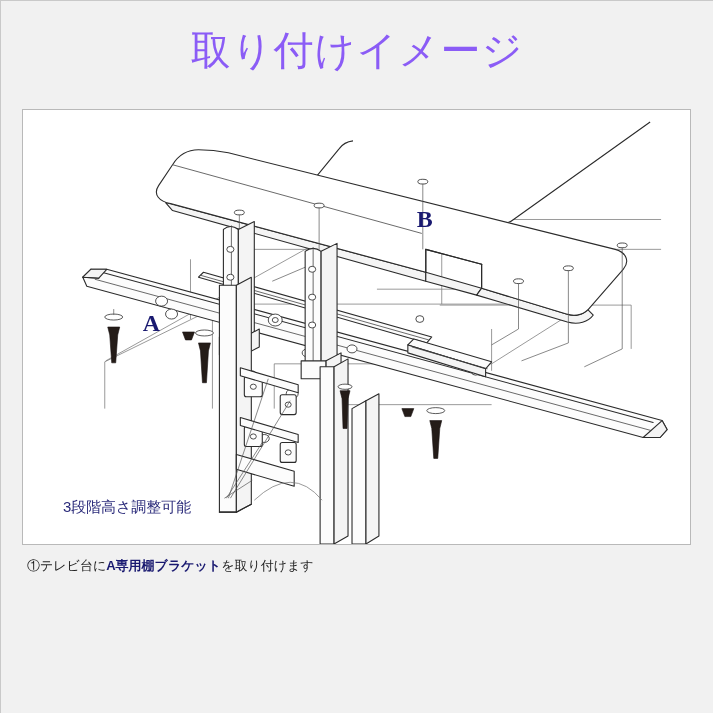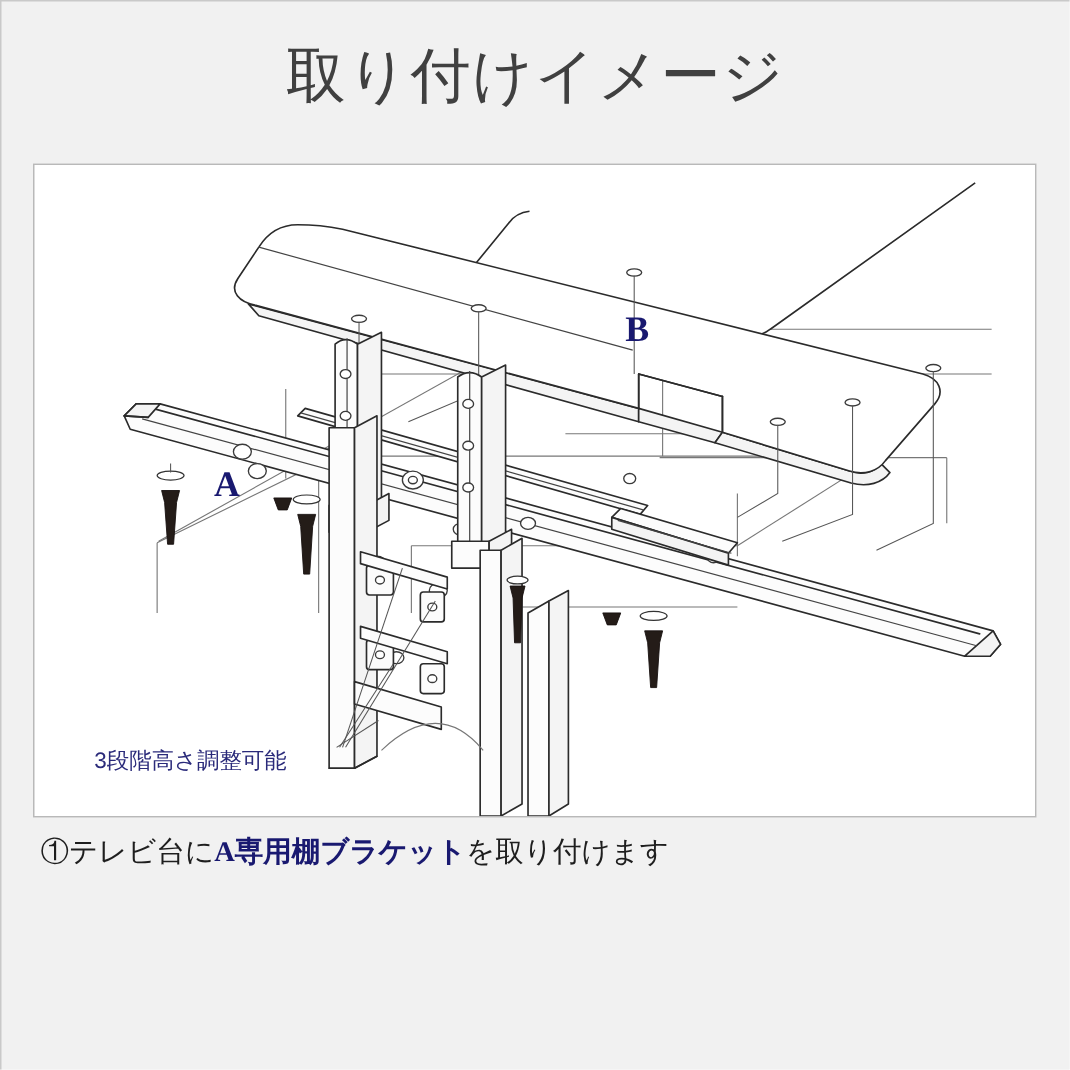--- a/index.html
+++ b/index.html
@@ -18,21 +18,21 @@
     border-left:1px solid #c9c9c9;
     background:#f1f1f1;
   }
   
   .title{
     position:absolute;
     left:0;right:0;top:26px;
     text-align:center;
     font-size:40px;
     letter-spacing:1px;
-    color:#404040;
+    color:#8b5cf6;
     font-family:"Liberation Serif","DejaVu Serif",serif;
     line-height:1.2;
     white-space:nowrap;
   }
   
   .panel{
     position:absolute;
     left:21px;top:108px;
     width:669px;height:436px;
     background:#ffffff;
@@ -59,22 +59,22 @@
   .svgNote{
     font-family:"Liberation Sans","DejaVu Sans",sans-serif;
     font-size:15px;fill:#2a2a7a;
   }
   
   .steps{
     position:absolute;
     left:26px;top:558px;width:660px;
   }
   .step{
-    font-family:Liberation Serif, serif;
-    font-size:19px;
+    font-family:Liberation Sans, sans-serif;
+    font-size:13px;
     color:#1e1e1e;
     line-height:1.0;
     margin:0 0 20px 0;
     white-space:nowrap;
   }
   .step .em{color:#191970;font-weight:bold;}
 </style>
 </head>
 <body>
 

